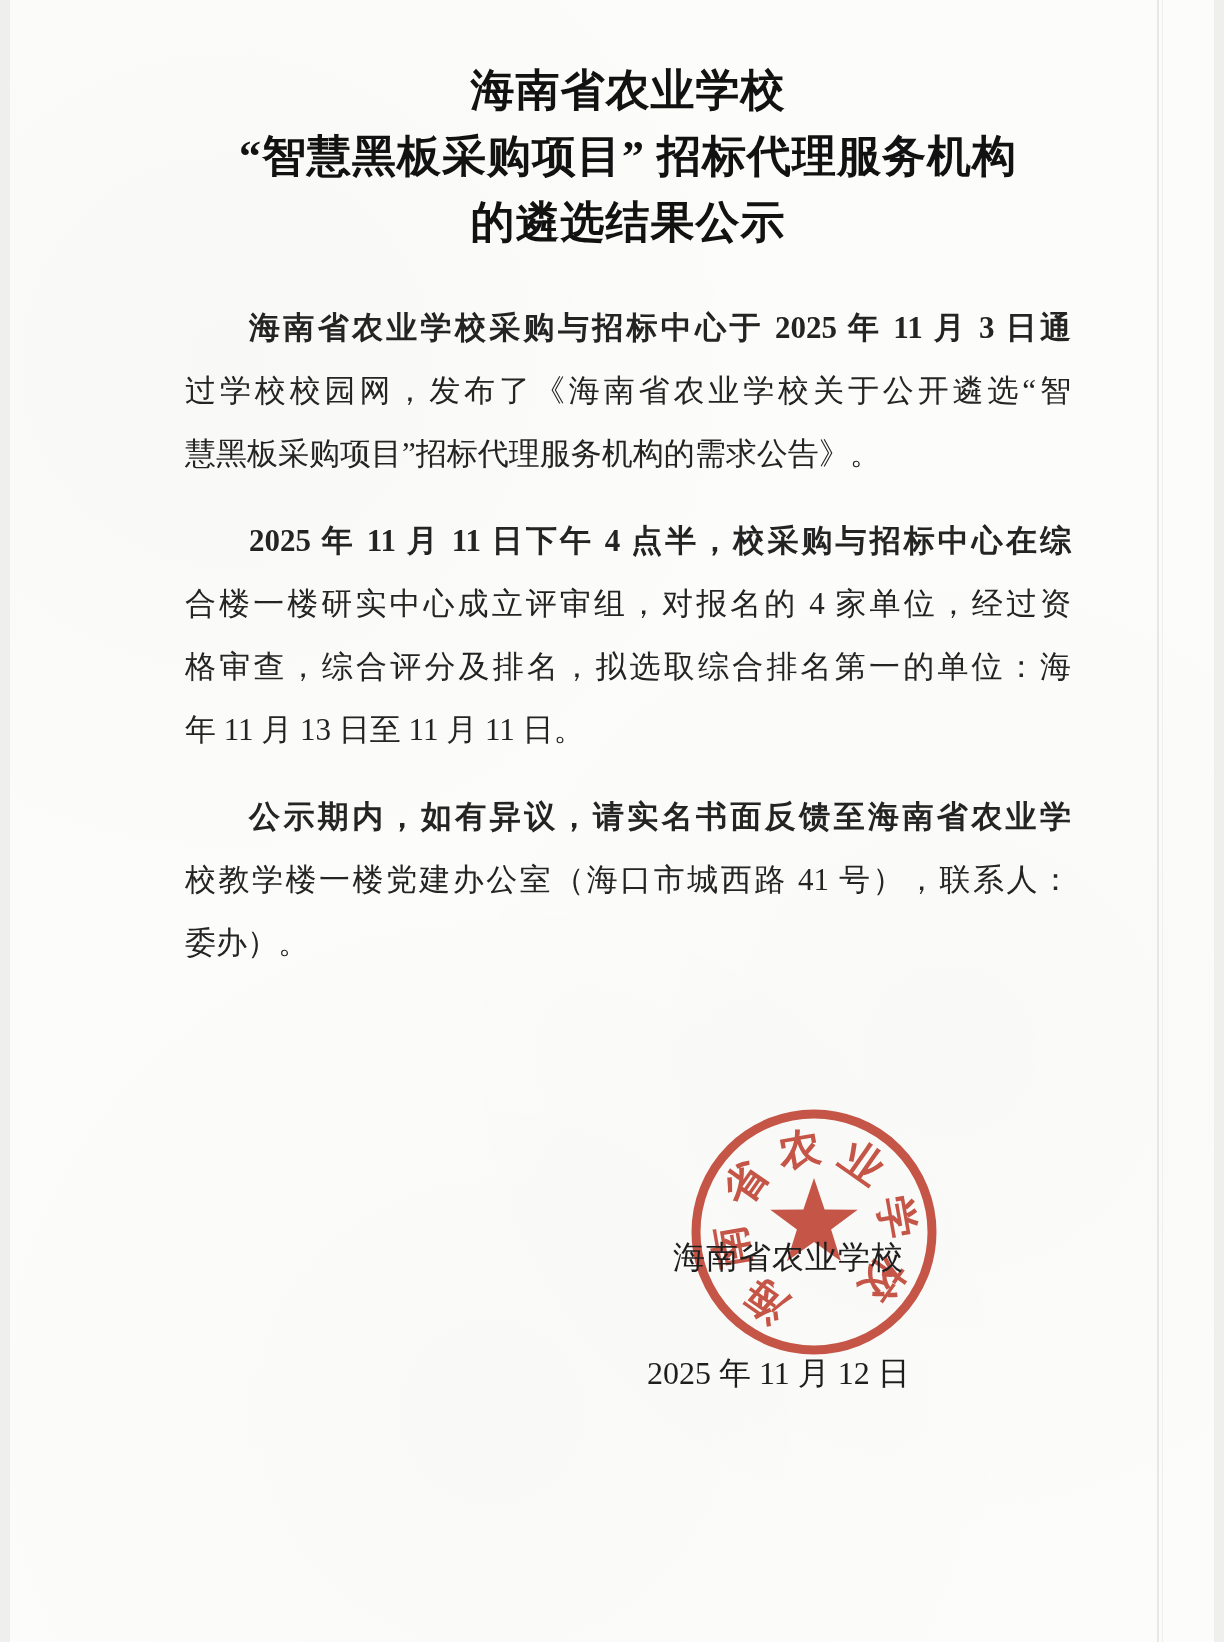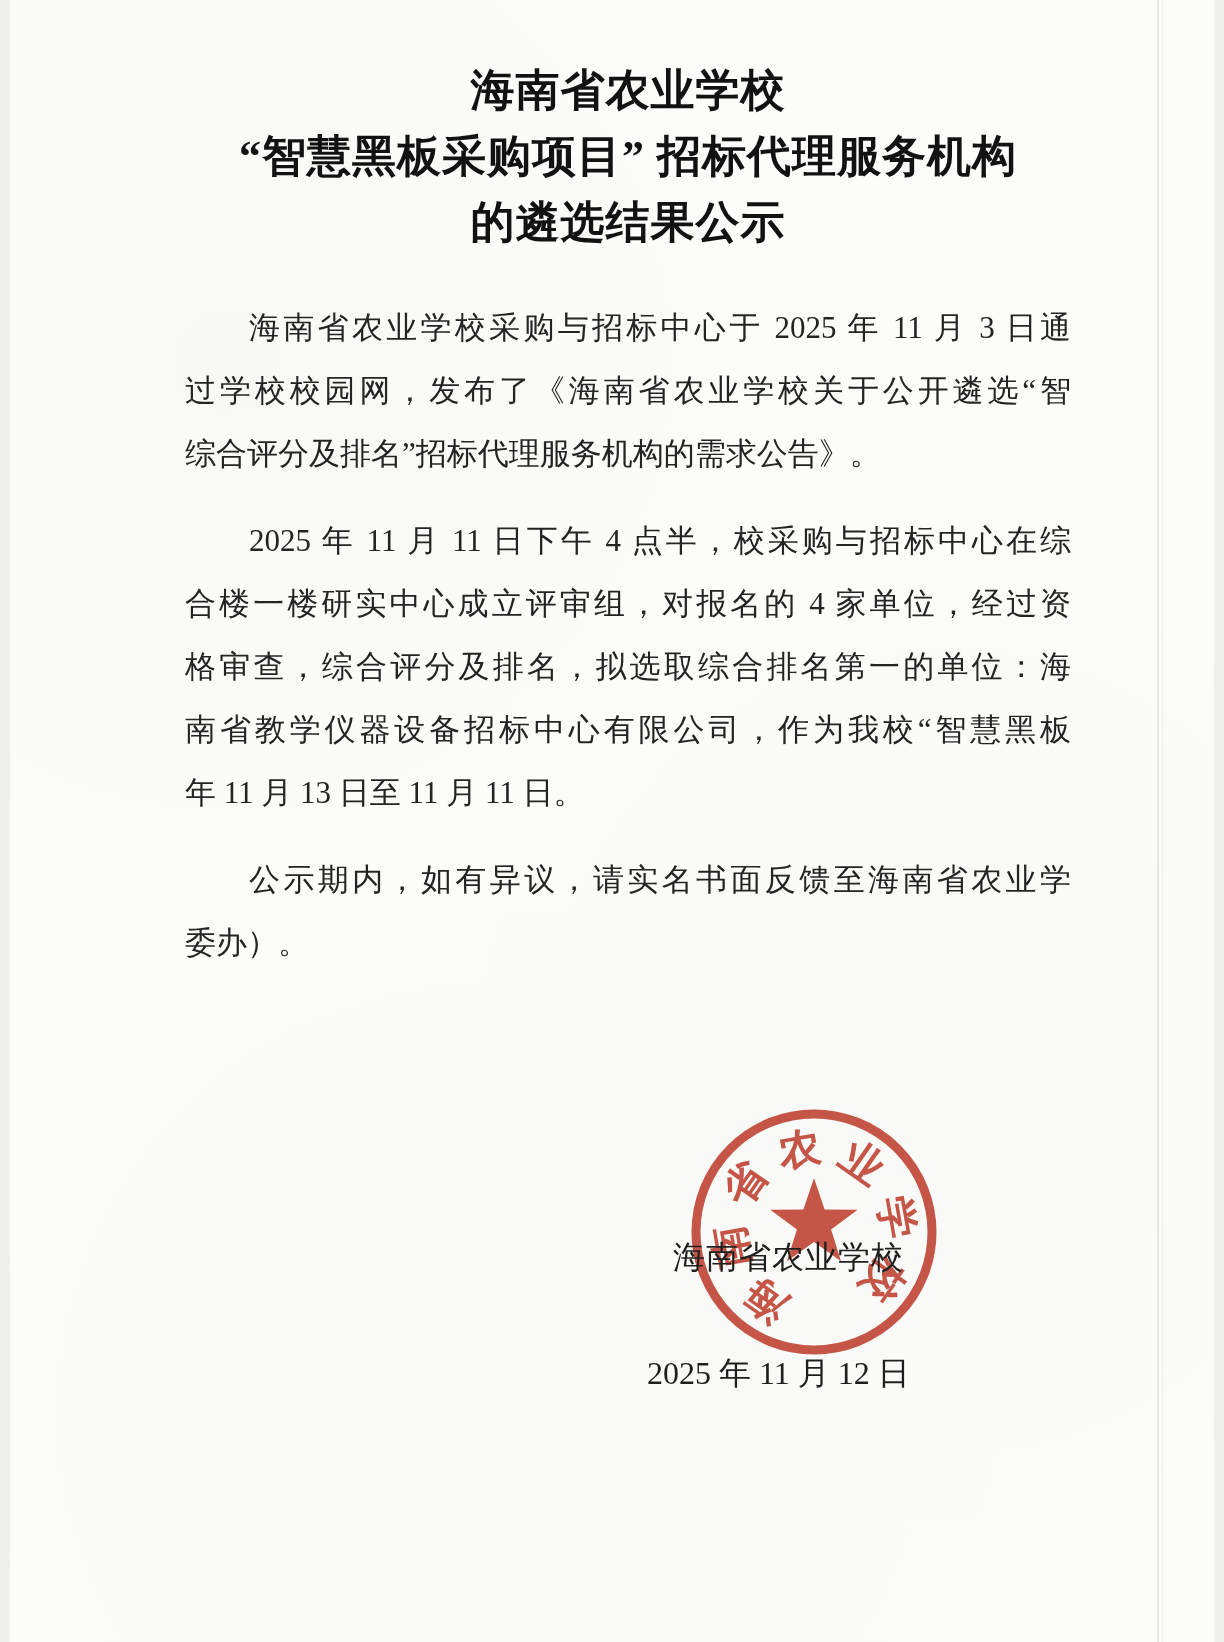--- a/index.html
+++ b/index.html
@@ -37,21 +37,21 @@
     color:#242424;
   }
   .para{margin:0 0 24px 0;}
   .line{
     white-space:nowrap;
     text-align:justify;
     text-align-last:justify;
     height:63px;
   }
   .line.last{text-align-last:auto;}
-  .para .line:first-child{text-indent:64px;}
+  .para .line:first-child{text-indent:64px;font-weight:bold;}
   .signature{
     position:absolute;
     left:663px;top:1236px;
     font-size:32px;
     white-space:nowrap;
     letter-spacing:1px;
     color:#1e1e1e;
     z-index:3;
   }
   .doc-date{
@@ -97,31 +97,31 @@
   <div class="content">
     <div class="doc-title" id="doc-title">
         <div class="title-line">海南省农业学校</div>
         <div class="title-line">“智慧黑板采购项目” 招标代理服务机构</div>
         <div class="title-line">的遴选结果公示</div>
       </div>
     <div class="doc-body" id="doc-body">
         <div class="para">
           <div class="line">海南省农业学校采购与招标中心于 2025 年 11 月 3 日通</div>
           <div class="line">过学校校园网，发布了《海南省农业学校关于公开遴选“智</div>
-          <div class="line last">综合评分及排名”招标代理服务机构的需求公告》。</div>
+          <div class="line last">慧黑板采购项目”招标代理服务机构的需求公告》。</div>
         </div>
         <div class="para">
           <div class="line">2025 年 11 月 11 日下午 4 点半，校采购与招标中心在综</div>
           <div class="line">合楼一楼研实中心成立评审组，对报名的 4 家单位，经过资</div>
           <div class="line">格审查，综合评分及排名，拟选取综合排名第一的单位：海</div>
-          <div class="line">南省教学仪器设备招标中心有限公司，作为我校“智慧黑板</div>
           <div class="line last">年 11 月 13 日至 11 月 11 日。</div>
         </div>
         <div class="para">
           <div class="line">公示期内，如有异议，请实名书面反馈至海南省农业学</div>
+          <div class="line">校教学楼一楼党建办公室（海口市城西路 41 号），联系人：</div>
           <div class="line last">委办）。</div>
         </div>
       </div>
   </div>
 
   <div class="seal">
     <svg viewBox="0 0 264 264" xmlns="http://www.w3.org/2000/svg">
       <circle id="seal-circle" cx="132" cy="132" r="118" fill="none" stroke-width="9" stroke="#c2402f"></circle>
       <polygon id="seal-star" points="132,78 142.6,109.4 175.7,109.8 149.1,129.6 159,161.2 132,142 105,161.2 114.9,129.6 88.3,109.8 121.4,109.4" fill="#c2402f"></polygon>
       <g id="seal-ring-text" transform="rotate(-10,132,132)">

